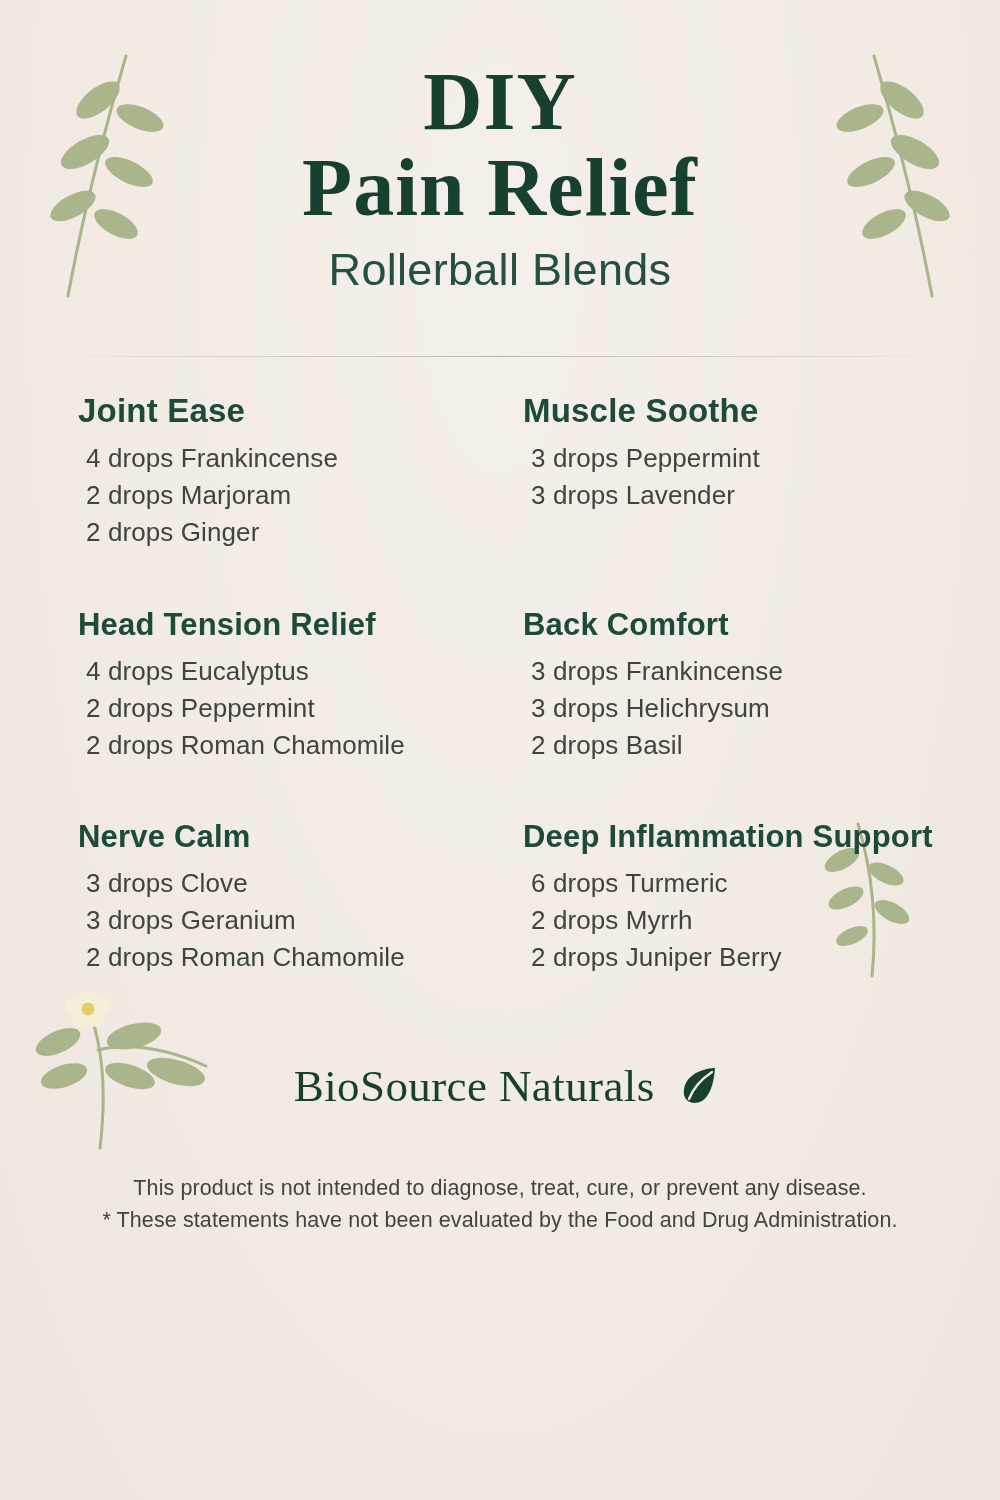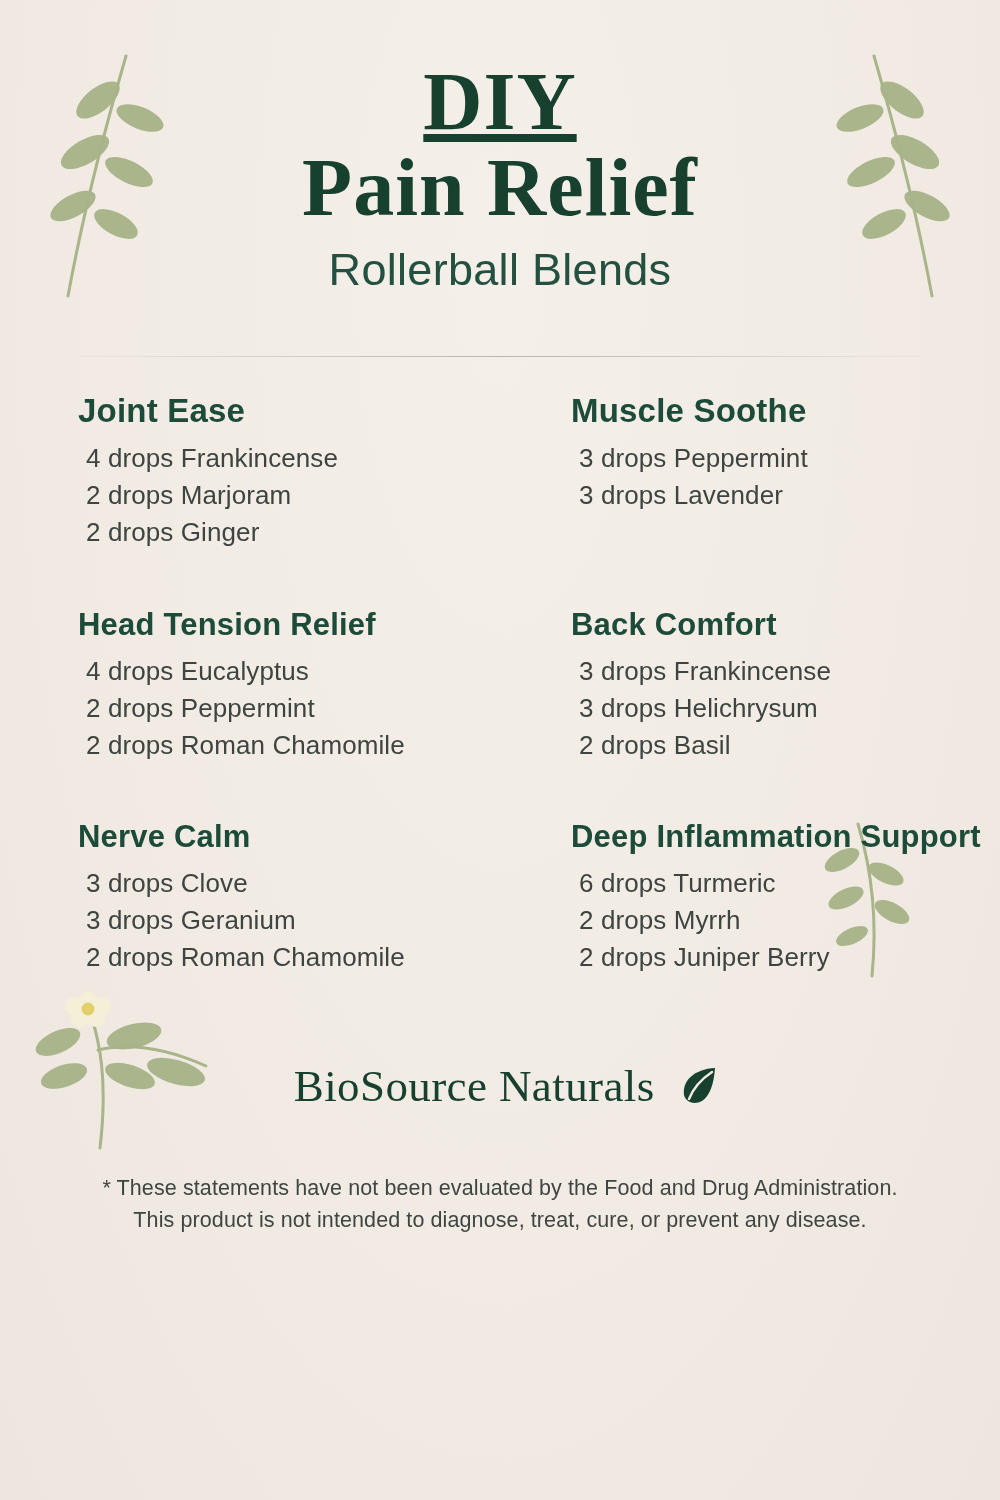--- a/index.html
+++ b/index.html
@@ -40,21 +40,20 @@
     width: 1000px;
     text-align: center;
   }
   .title-line1 {
     font-family: "Liberation Serif", serif;
     font-weight: bold;
     font-size: 82px;
     line-height: 0.98;
     color: #17402f;
     letter-spacing: 1px;
-    text-decoration: underline;
   }
   .title-line2 {
     font-family: "Liberation Serif", serif;
     font-weight: bold;
     font-size: 82px;
     line-height: 1.12;
     color: #17402f;
     letter-spacing: 1px;
   }
   .subtitle {
@@ -79,21 +78,20 @@
     position: absolute;
     top: 392px;
     left: 0;
     width: 1000px;
     display: grid;
     grid-template-columns: 445px 475px;
     column-gap: 0px;
     row-gap: 48px;
     padding-left: 78px;
     box-sizing: border-box;
-    gap: 48px;
   }
   .blend h3 {
     margin: 0 0 10px 0;
     font-family: "Liberation Sans", sans-serif;
     font-weight: bold;
     font-size: 31px;
     color: #1d4b39;
     letter-spacing: 0.2px;
   }
   .blend ul {
@@ -276,17 +274,17 @@
     <span>BioSource Naturals</span>
     <span class="leafmark">
       <svg width="44" height="44" viewBox="0 0 44 44">
         <path d="M39 5 C18 6 6 18 8 32 C10 40 19 42 26 38 C34 33 38 20 39 5 Z" fill="#17402f"></path>
         <path d="M36 9 C24 17 17 26 13 36" stroke="#f1ebe4" stroke-width="2.4" fill="none" stroke-linecap="round"></path>
       </svg>
     </span>
   </div>
 
   <div class="disclaimer">
+    <div>This product is not intended to diagnose, treat, cure, or prevent any disease.</div>
     <div>* These statements have not been evaluated by the Food and Drug Administration.</div>
-    <div>This product is not intended to diagnose, treat, cure, or prevent any disease.</div>
   </div>
 
 </div>
 
 </body></html>

